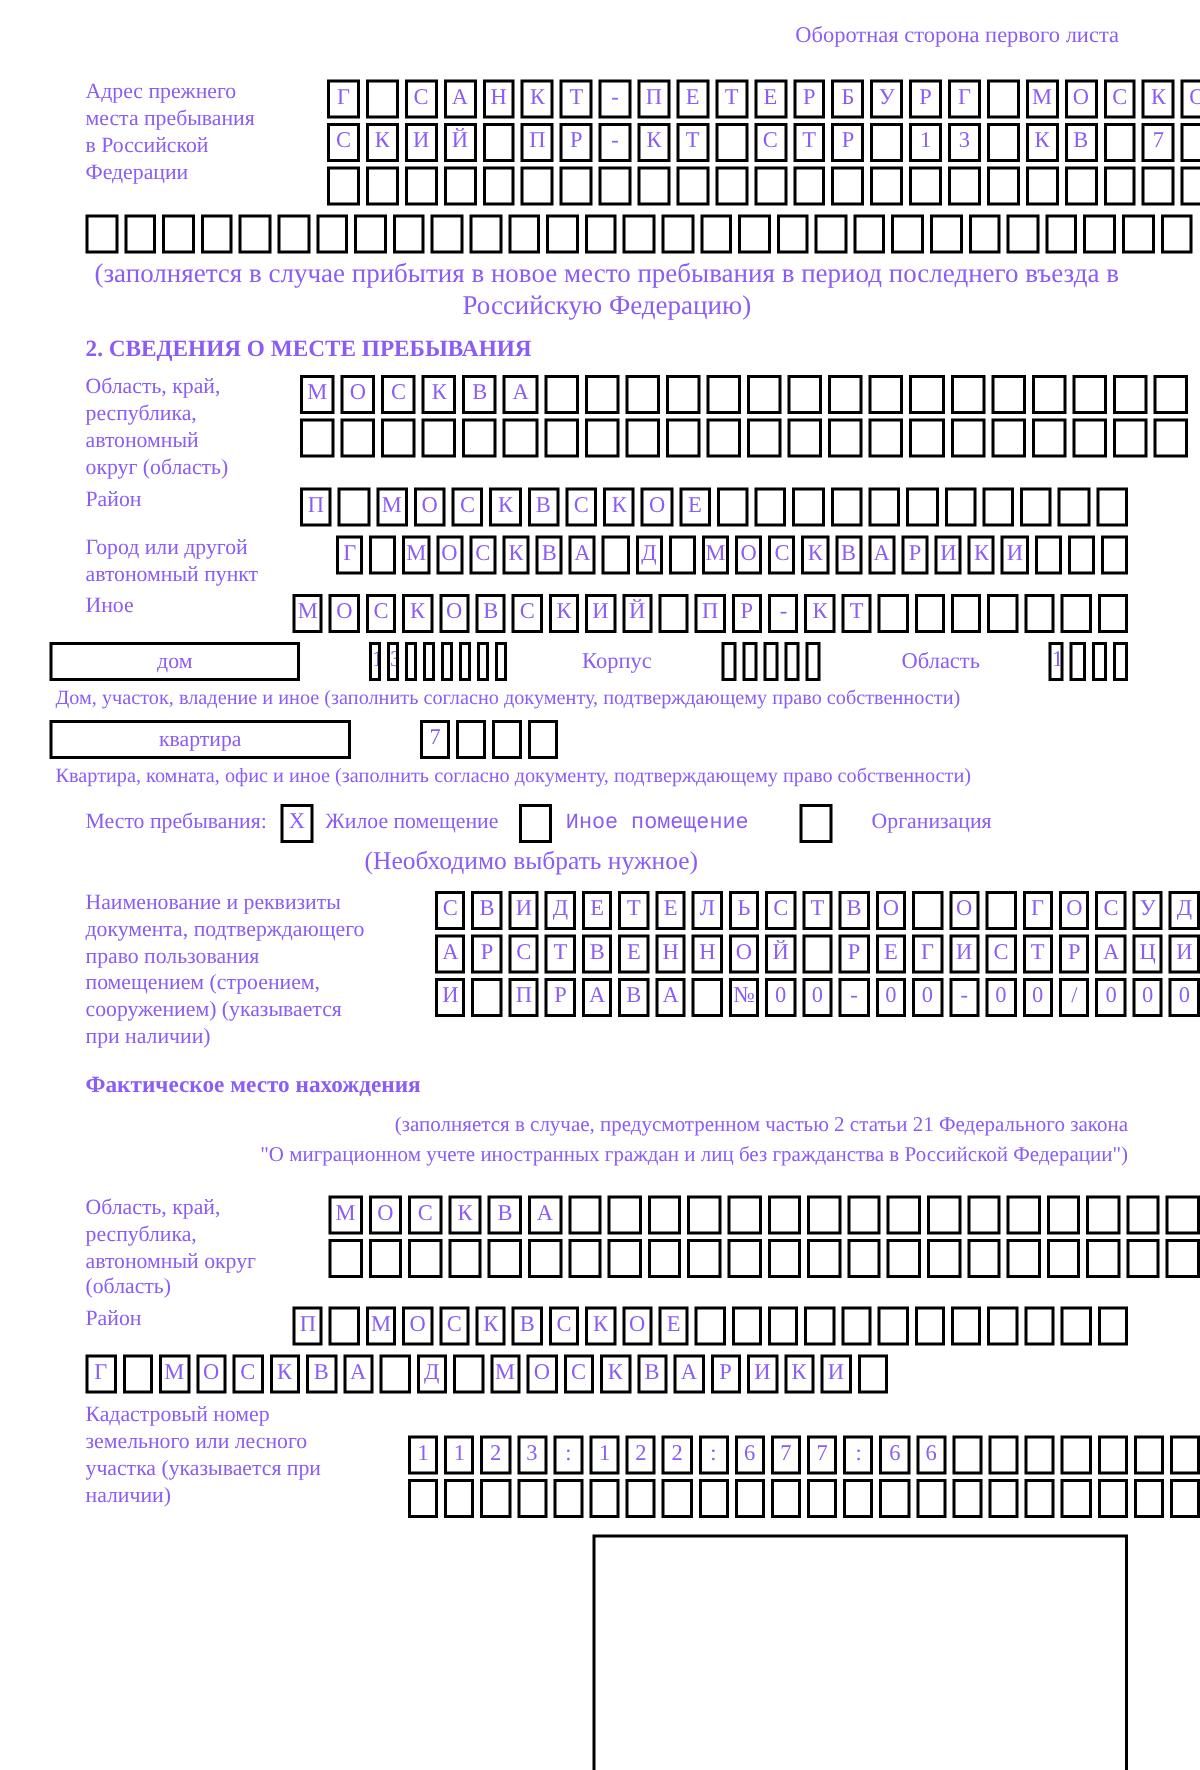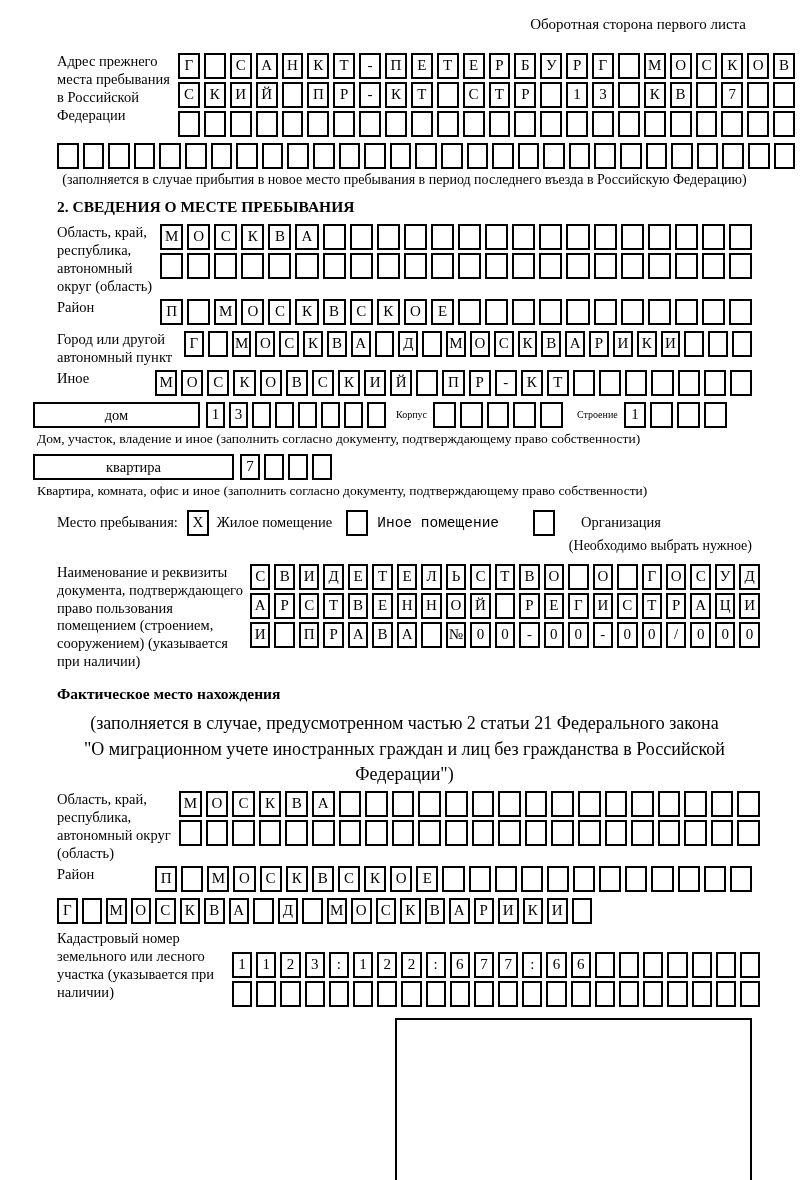--- a/index.html
+++ b/index.html
@@ -1,44 +1,44 @@
 <!DOCTYPE html>
 <html lang="ru"><head>
 <meta charset="utf-8">
 <style>
   html,body{margin:0;padding:0;background:#fff;}
   .page{
     width:800px;height:1180px;box-sizing:border-box;
-    padding:16px 48px 10px 57px;background:#fff;color:#000000;
+    padding:16px 48px 10px 57px;background:#fff;color:#8b5cf6;
     font-family:"Liberation Serif",serif;overflow:hidden;position:relative;
   }
   .hdr{text-align:right;font-size:15px;padding-right:6px;margin-bottom:20px;}
-  .grp{display:flex;align-items:flex-start;margin-bottom:3px;}
+  .grp{display:flex;align-items:flex-start;margin-bottom:3px;gap:40px;}
   .lbl{flex:none;box-sizing:border-box;padding-right:6px;font-size:14.5px;line-height:1.24;}
   .cellcol{flex:none;}
   .cellrow{display:flex;gap:4px;margin-bottom:3px;}
   .cell{
     flex:1;height:26px;border:2px solid #000;box-sizing:border-box;
     text-align:center;font-size:15px;line-height:21px;overflow:hidden;
   }
   .caption{font-size:13.5px;line-height:1.25;}
-  .caption-c{font-size:14px;text-align:center;margin:2px 0 10px 0;}
+  .caption-c{font-size:18px;text-align:center;margin:2px 0 10px 0;}
   .title{font-weight:bold;text-align:left;font-size:15.5px;margin:8px 0 8px 0;}
   .widebox{
     flex:none;border:2px solid #000;height:26px;box-sizing:border-box;
     text-align:center;font-size:14.5px;line-height:22px;
   }
-  .inline-lbl{font-size:10px;line-height:26px;flex:none;}
+  .inline-lbl{font-size:15px;line-height:26px;flex:none;}
   .cb{
     display:inline-block;width:22px;height:26px;border:2px solid #000;box-sizing:border-box;
     text-align:center;font-size:15px;line-height:21px;vertical-align:middle;flex:none;
   }
   .stay-row{display:flex;align-items:center;margin:10px 0 2px 0;font-size:14.5px;}
-  .note-small{font-size:14px;margin:2px 0 10px 186px;text-align:right;}
-  .fact-note{font-size:18px;text-align:center;line-height:1.4;margin-bottom:4px;}
+  .note-small{font-size:17px;margin:2px 0 10px 186px;}
+  .fact-note{font-size:14px;text-align:right;line-height:1.4;margin-bottom:16px;}
   .stamp-box{border:2px solid #000;width:357px;height:177px;margin:8px 0 6px 338px;box-sizing:border-box;}
 </style>
 </head>
 <body>
 
 <div class="page">
 
   <div class="hdr">Оборотная сторона первого листа</div>
 
   <div class="grp">
@@ -313,21 +313,21 @@
         <div class="cell"></div>
       </div>
     <div class="inline-lbl" style="margin:0 6px 0 10px;">Корпус</div>
     <div class="cellrow" style="width:130px;margin:0;">
         <div class="cell"></div>
         <div class="cell"></div>
         <div class="cell"></div>
         <div class="cell"></div>
         <div class="cell"></div>
       </div>
-    <div class="inline-lbl" style="margin:0 6px 0 14px;">Строение</div>
+    <div class="inline-lbl" style="margin:0 6px 0 14px;">Область</div>
     <div class="cellrow" style="width:103px;margin:0;">
         <div class="cell">1</div>
         <div class="cell"></div>
         <div class="cell"></div>
         <div class="cell"></div>
       </div>
   </div>
   <div class="caption" style="margin:1px 0 6px -20px;">Дом, участок, владение и иное (заполнить согласно документу, подтверждающему право собственности)</div>
 
   <div class="grp" style="margin-left:-24px;align-items:center;">

